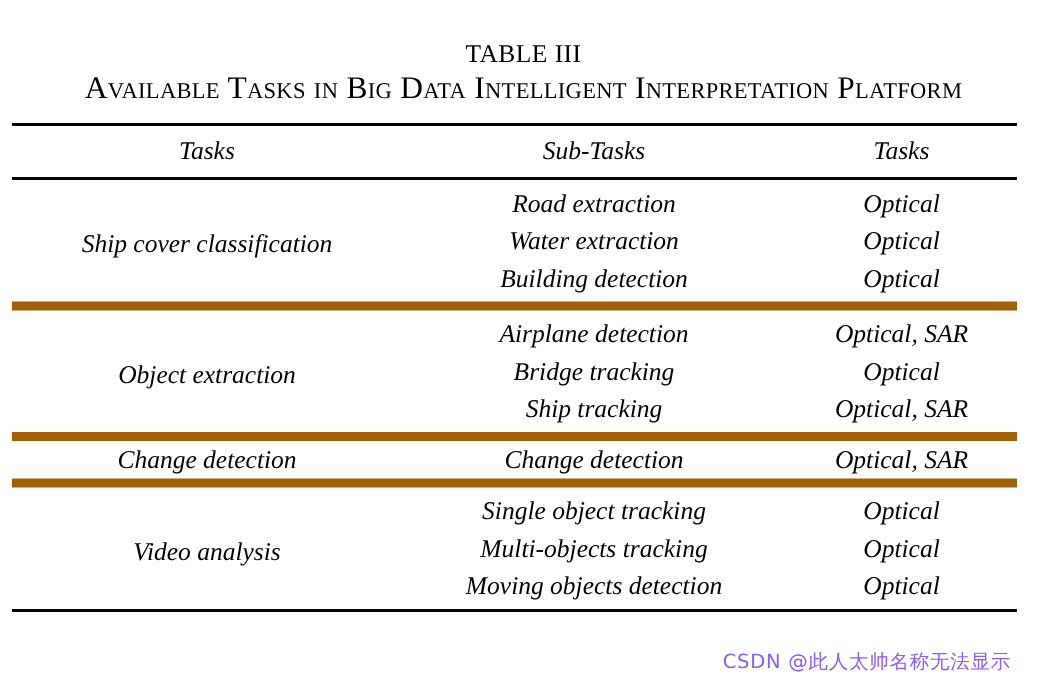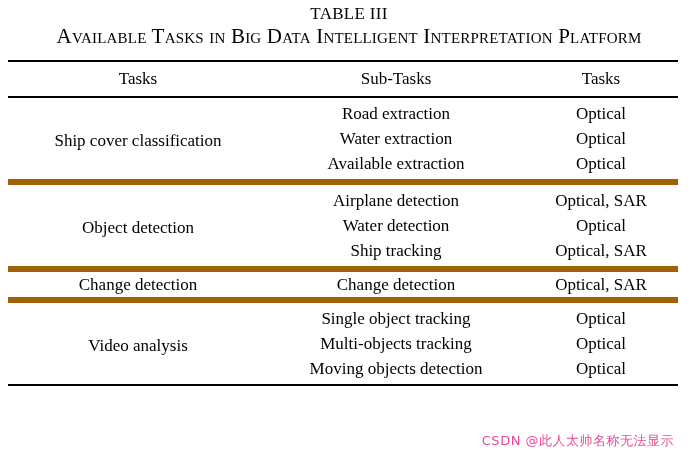--- a/index.html
+++ b/index.html
@@ -18,41 +18,42 @@
 
   .page {
     position: relative;
     width: 698px;
     height: 462px;
     box-sizing: border-box;
   }
 
   
   .caption {
-    padding-top: 2px;
+    padding-top: 24px;
     text-align: center;
   }
   .caption-number {
     font-size: 17px;
     line-height: 23px;
     letter-spacing: 0.3px;
   }
   .caption-title {
     font-size: 21px;
     line-height: 23px;
     font-variant: small-caps;
     letter-spacing: 0.2px;
     margin: 0 auto;
     width: 600px;
   }
 
   
   .table-wrap {
     margin: 12px 20px 0 8px;
     width: 670px;
+    font-style: italic;
   }
   table.tbl {
     border-collapse: collapse;
     width: 670px;
     table-layout: fixed;
     font-size: 17px;
   }
   table.tbl col.c-tasks { width: 260px; }
   table.tbl col.c-sub   { width: 256px; }
   table.tbl col.c-data  { width: 154px; }
@@ -94,21 +95,21 @@
     padding: 0;
   }
 
   
   .watermark {
     position: absolute;
     right: 24px;
     bottom: 12px;
     font-family: "DejaVu Sans", "Liberation Sans", sans-serif;
     font-size: 13px;
-    color: #ec4899;
+    color: #8b5cf6;
     letter-spacing: 0.5px;
     white-space: nowrap;
   }
 </style>
 </head>
 <body>
 
 <div class="page">
 
   <div class="caption">
@@ -137,31 +138,31 @@
         <tr class="first-of-group">
           <td class="rule-mid" rowspan="3">Ship cover classification</td>
           <td class="rule-mid">Road extraction</td>
           <td class="rule-mid">Optical</td>
         </tr>
         <tr>
           <td>Water extraction</td>
           <td>Optical</td>
         </tr>
         <tr class="last-of-group">
-          <td>Available extraction</td>
+          <td>Building detection</td>
           <td>Optical</td>
         </tr>
 
         <tr class="group-sep first-of-group">
-          <td rowspan="3">Object detection</td>
+          <td rowspan="3">Object extraction</td>
           <td>Airplane detection</td>
           <td>Optical, SAR</td>
         </tr>
         <tr>
-          <td>Water detection</td>
+          <td>Bridge tracking</td>
           <td>Optical</td>
         </tr>
         <tr class="last-of-group">
           <td>Ship tracking</td>
           <td>Optical, SAR</td>
         </tr>
 
         <tr class="group-sep">
           <td>Change detection</td>
           <td>Change detection</td>

